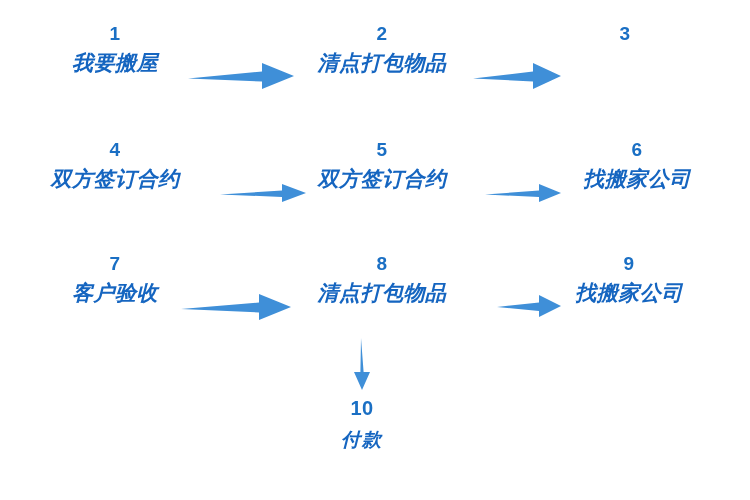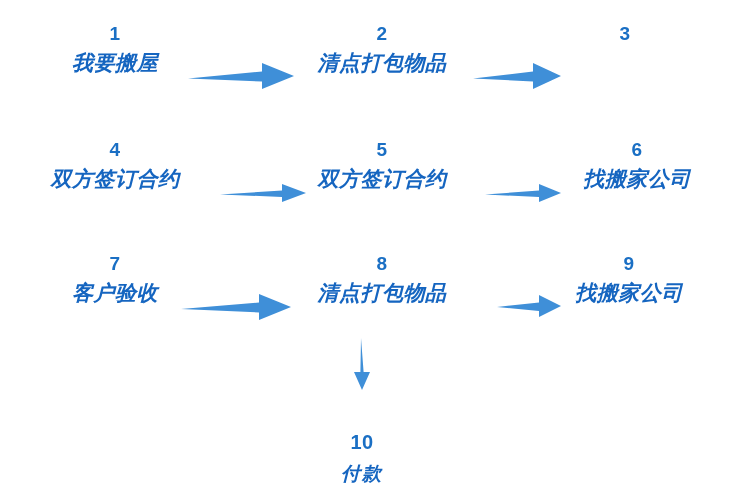--- a/index.html
+++ b/index.html
@@ -146,18 +146,18 @@
     <span class="step-number">9</span>
     <span class="step-label">找搬家公司</span>
   </div>
 
   <div class="arrow" style="left:350px; top:338px;">
     <svg width="24" height="52" viewBox="0 0 24 52" aria-hidden="true">
       <path d="M11 0 L13.6 34 L20 34 L12 52 L4 34 L10.4 34 Z" fill="#3f8fd8"></path>
     </svg>
   </div>
 
-  <div class="step final" style="left:362px; top:398px;margin-top:34px;">
+  <div class="step final" style="left:362px; top:398px;">
     <span class="step-number">10</span>
     <span class="step-label">付款</span>
   </div>
 
 </div>
 
 </body></html>

